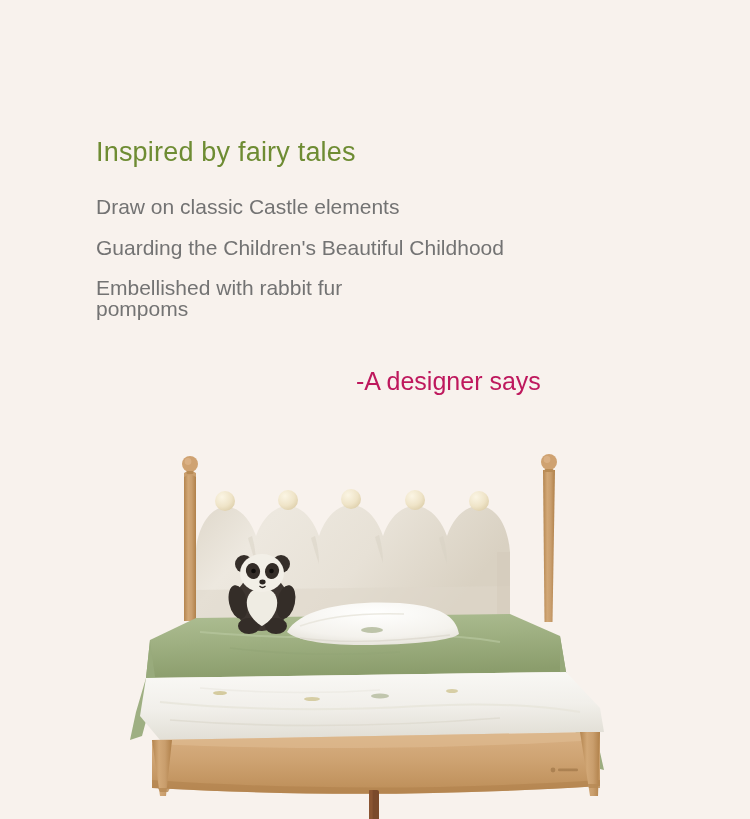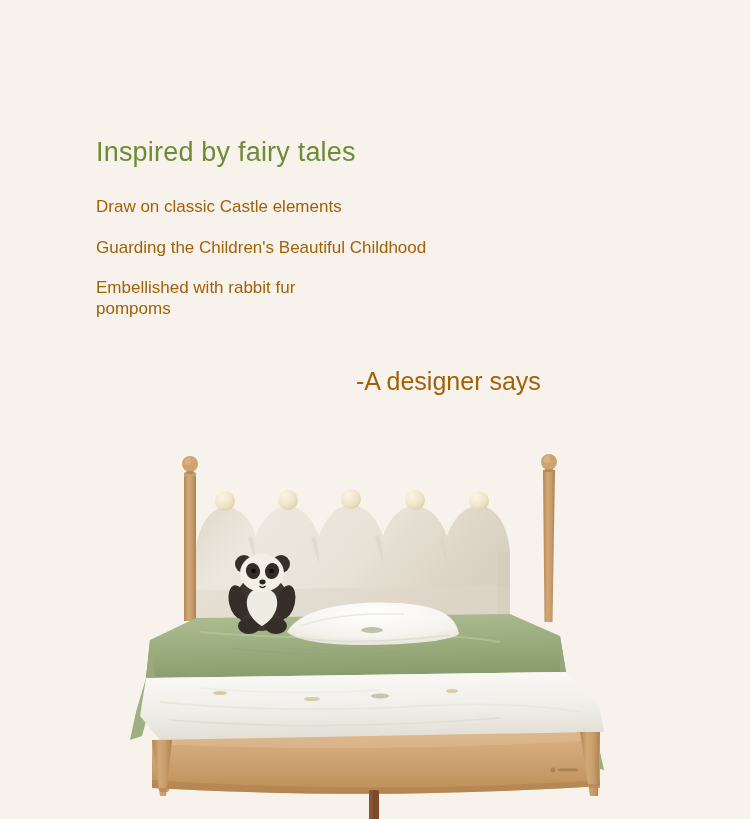--- a/index.html
+++ b/index.html
@@ -32,37 +32,37 @@
   .headline {
     font-size: 27px;
     line-height: 32px;
     color: #6E8C33;
     font-weight: 400;
     letter-spacing: 0.2px;
     margin: 0;
     white-space: nowrap;
   }
   .feature {
-    font-size: 17px;
+    font-size: 21px;
     line-height: 21px;
-    color: #a16207;
+    color: #737373;
     font-weight: 400;
     margin: 0;
   }
   .feature-1 { margin-top: 28px; }
   .feature-2 { margin-top: 19px; max-width: 250px; }
   .feature-3 { margin-top: 20px; white-space: nowrap; }
 
   .designer {
     position: absolute;
     left: 356px;
     top: 366px;
     font-size: 25px;
     line-height: 30px;
-    color: #a16207;
+    color: #be185d;
     font-weight: 400;
     white-space: nowrap;
   }
 
   
   .stage {
     position: absolute;
     left: 0;
     top: 440px;
     width: 750px;

